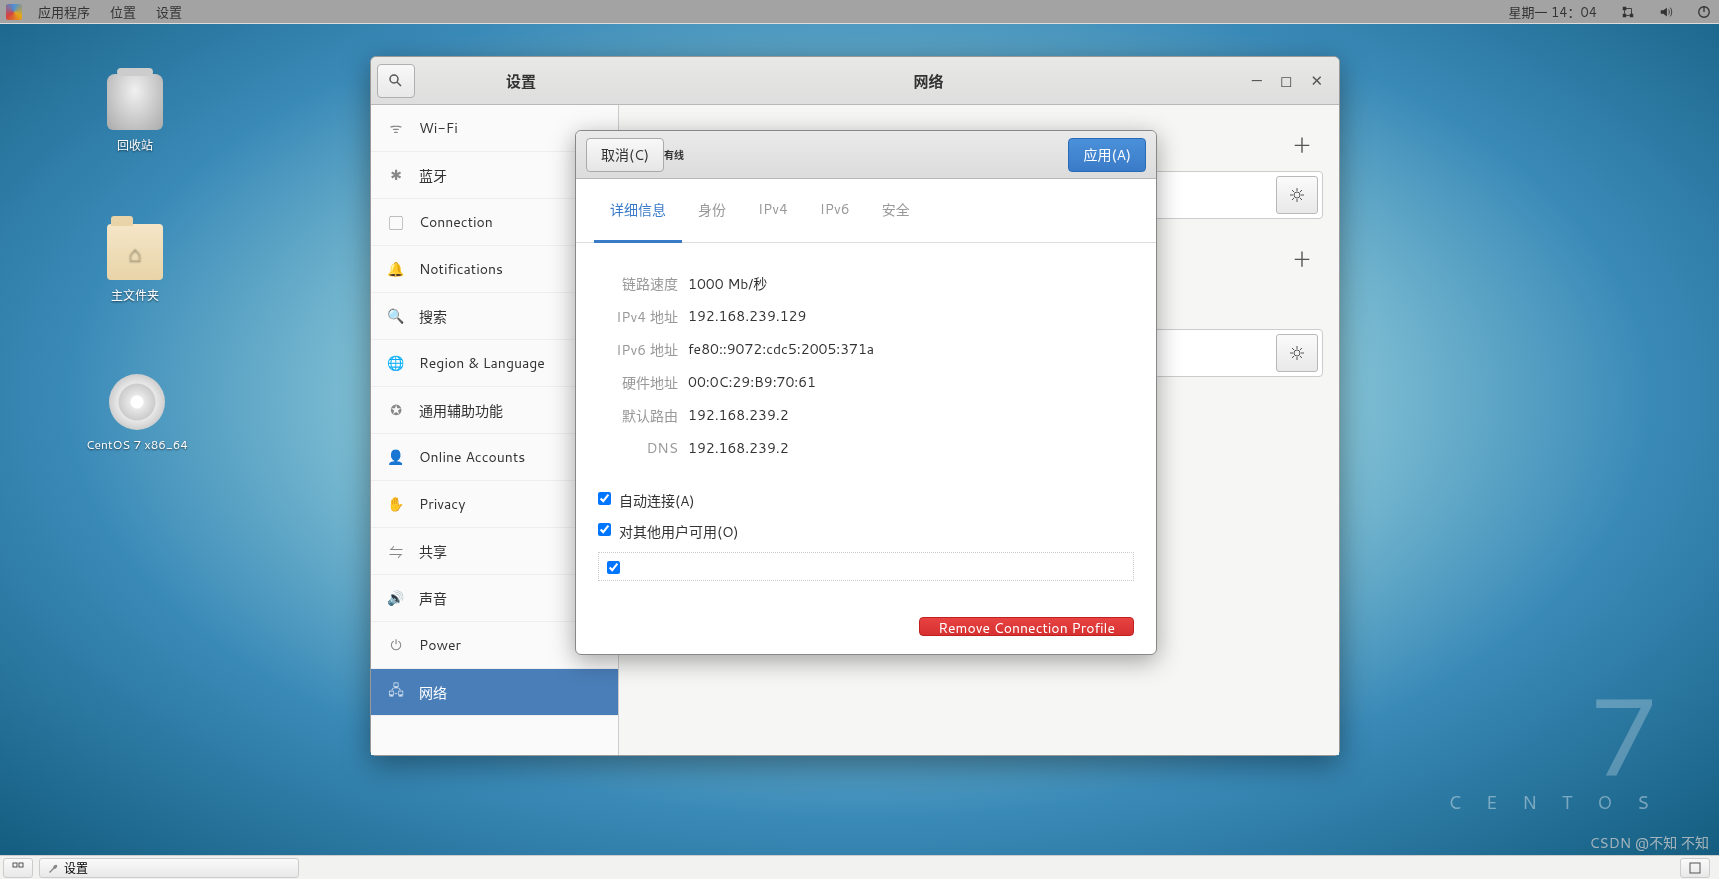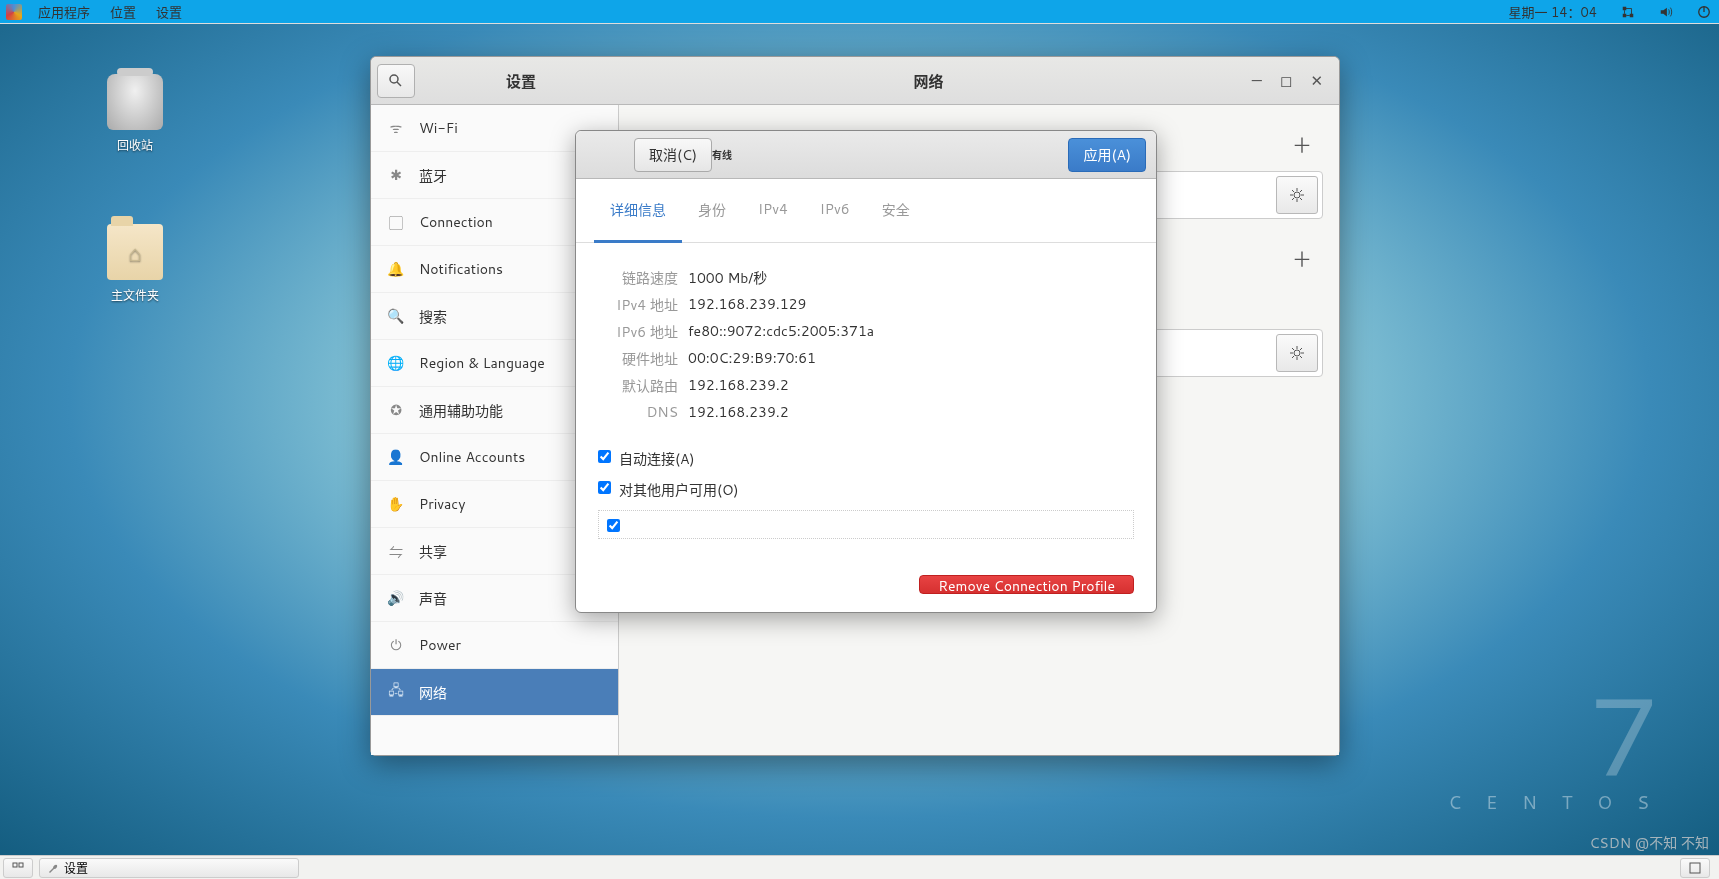--- a/index.html
+++ b/index.html
@@ -1,18 +1,18 @@
 <!DOCTYPE html>
 <html><head>
 <meta charset="utf-8">
 <style>
 *{box-sizing:border-box;margin:0;padding:0;font-family:"Cantarell","Noto Sans CJK SC",sans-serif;}
 body{width:1719px;height:879px;overflow:hidden;background:#000;}
 
-.menubar{position:absolute;top:0;left:0;right:0;height:24px;background:#0ea5e9;display:flex;align-items:center;font-size:13px;color:#333;border-bottom:1px solid #ddd;}
+.menubar{position:absolute;top:0;left:0;right:0;height:24px;background:#a3a3a3;display:flex;align-items:center;font-size:13px;color:#333;border-bottom:1px solid #ddd;}
 .menubar .mleft{display:flex;align-items:center;}
 .menubar .logo{width:16px;height:16px;margin:0 6px;background:conic-gradient(#4a90d9,#e6a817,#d64040,#4a90d9);border-radius:2px;}
 .menubar .mitem{padding:0 10px;cursor:default;}
 .menubar .mright{margin-left:auto;display:flex;align-items:center;padding-right:8px;gap:24px;}
 .menubar .sicon{width:14px;height:14px;color:#333;}
 
 .desktop{position:absolute;top:24px;left:0;right:0;bottom:24px;background:radial-gradient(ellipse at 50% 45%,#d8f0f4 0%,#9bd4de 30%,#3a8ab8 65%,#145d80 100%);}
 .dicon{position:absolute;width:90px;text-align:center;color:#fff;font-size:12px;text-shadow:0 1px 2px rgba(0,0,0,.6);}
 .dicon .diconimg{width:56px;height:56px;margin:0 auto 6px;}
 .trash{background:radial-gradient(ellipse at 50% 30%,#f0f0f0,#aaa);border-radius:8px 8px 6px 6px;position:relative;}
@@ -40,28 +40,28 @@
 .sbitem.active .sbicon{color:#d0e0f0;}
 .sbicon{width:18px;margin-right:14px;color:#888;display:inline-flex;align-items:center;justify-content:center;}
 .content{flex:1;background:#f6f6f4;}
 .netrow{border:1px solid #ccc;border-radius:4px;background:#fff;height:48px;margin:8px 16px;display:flex;align-items:center;}
 .netrow .gear{width:42px;height:38px;margin-left:auto;margin-right:4px;border:1px solid #b8b8b8;border-radius:3px;background:linear-gradient(#fafafa,#e8e8e8);display:flex;align-items:center;justify-content:center;}
 .netadd{width:42px;height:38px;margin-left:8px;display:flex;align-items:center;justify-content:center;font-size:20px;color:#555;}
 .netgrouphdr{display:flex;align-items:center;margin:20px 16px 4px;}
 
 .dialog{position:absolute;left:575px;top:130px;width:582px;background:#fff;border:1px solid #888;border-radius:6px;box-shadow:0 6px 24px rgba(0,0,0,.35);}
 .dlghdr{height:48px;background:linear-gradient(#eaeaea,#dcdcdc);border-bottom:1px solid #b8b8b8;border-radius:6px 6px 0 0;display:flex;align-items:center;padding:0 10px;}
-.dlgbtn{height:34px;padding:0 14px;border:1px solid #aaa;border-radius:4px;background:linear-gradient(#f8f8f8,#e6e6e6);font-size:14px;color:#333;margin-left:48px;}
+.dlgbtn{height:34px;padding:0 14px;border:1px solid #aaa;border-radius:4px;background:linear-gradient(#f8f8f8,#e6e6e6);font-size:14px;color:#333;}
 .dlgbtn.primary{background:linear-gradient(#4a90d9,#3a7bc8);color:#fff;border-color:#2a6bb8;}
 .dlgtitle{flex:1;text-align:left;font-size:10px;font-weight:bold;color:#333;}
 .dlgtabs{display:flex;border-bottom:1px solid #ddd;padding:0 18px;}
 .dlgtab{padding:20px 16px;font-size:14px;color:#999;}
 .dlgtab.active{color:#3a7bc8;border-bottom:3px solid #3a7bc8;margin-bottom:-1px;}
 .dlgbody{padding:18px 22px;}
-.inforow{display:flex;margin:6px 0;font-size:14px;}
+.inforow{display:flex;margin:12px 0;font-size:14px;}
 .inforow .ilabel{width:80px;text-align:right;color:#999;margin-right:10px;}
 .inforow .ival{color:#333;}
 .chkrow{margin:10px 0;font-size:14px;color:#333;display:flex;align-items:flex-start;}
 .chkrow input{margin-right:8px;margin-top:2px;}
 .restrictbox{border:1px dotted #ccc;padding:6px 8px;margin-top:6px;}
 .restrictbox .sublabel{font-size:12px;color:#999;}
 .dlgfoot{padding:18px 22px;display:flex;justify-content:flex-end;}
 .dangerbtn{background:linear-gradient(#e84343,#d63030);color:#fff;border:1px solid #c02020;border-radius:4px;height:19px;padding:0 18px;font-size:14px;margin-left:28px;}
 
 .taskbar{position:absolute;bottom:0;left:0;right:0;height:24px;background:#f2f2f0;border-top:1px solid #ccc;display:flex;align-items:center;font-size:12px;}
@@ -100,20 +100,24 @@
 <div class="desktop">
   <div class="dicon" style="left:90px;top:50px;">
     <div class="diconimg trash"></div>
     <div>回收站</div>
   </div>
   <div class="dicon" style="left:90px;top:200px;">
     <div class="diconimg folder">
         <span class="home">⌂</span>
       </div>
     <div>主文件夹</div>
+  </div>
+  <div class="dicon" style="left:72px;top:350px;width:130px;">
+    <div class="diconimg disc"></div>
+    <div>CentOS 7 x86_64</div>
   </div>
   <div class="centoswp">
     <div class="seven">7</div>
     <div class="ctext">C E N T O S</div>
   </div>
 </div>
 
 <div class="window">
   <div class="winhdr">
     <div class="searchbtn">

